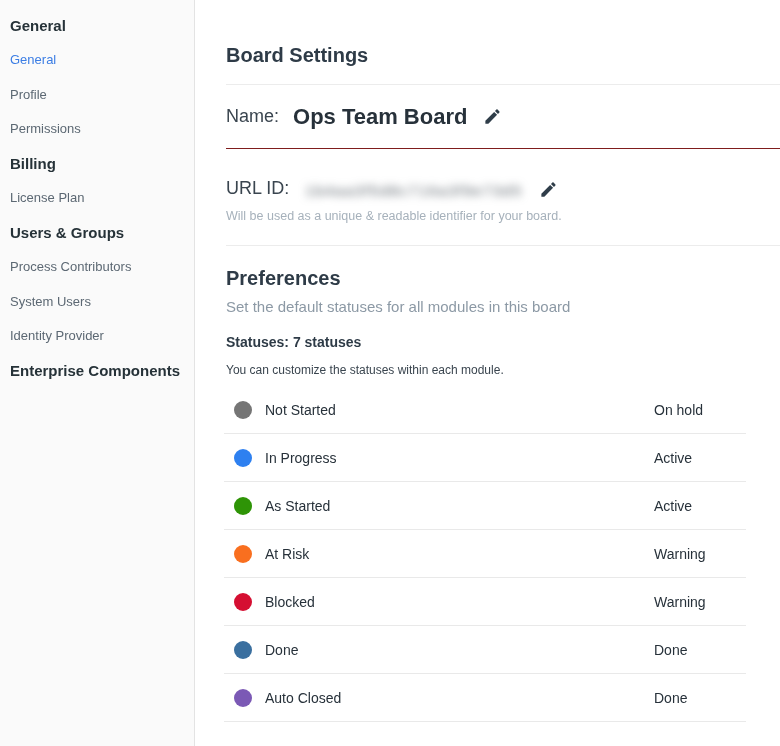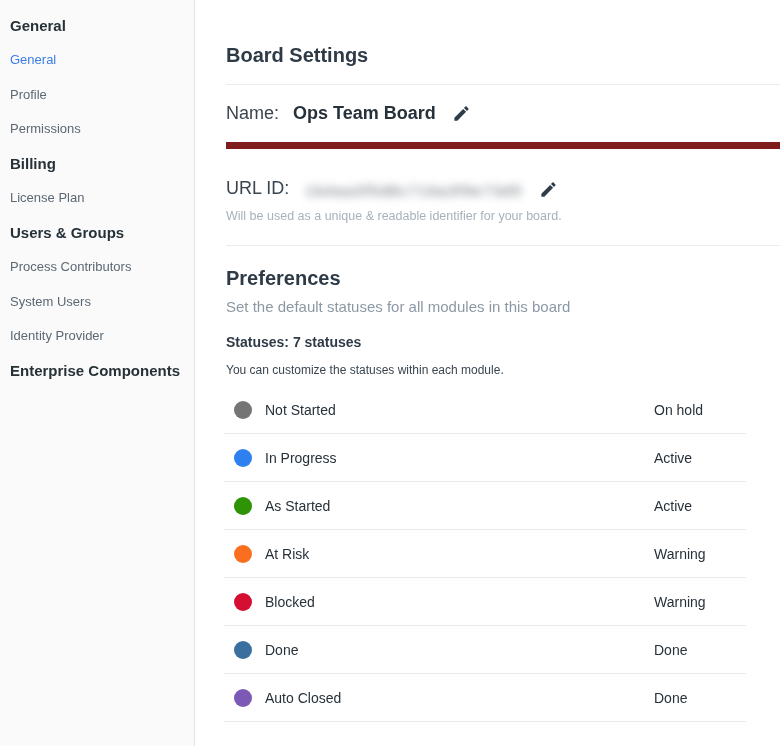--- a/index.html
+++ b/index.html
@@ -14,23 +14,23 @@
   .nav-heading { font-size:15px; font-weight:bold; color:#263238; }
   .nav-item { font-size:13px; color:#5c6873; cursor:pointer; }
   .nav-item.active { color:#3b7de4; }
 
   
   .main { flex:1; padding-left:31px; }
   .page-title { margin-top:44px; font-size:20px; line-height:22px; font-weight:bold; color:#2e3b47; }
   .hr { border-bottom:1px solid #ececec; }
   .hr-title { margin-top:18px; }
 
-  .field-row { height:64px; display:flex; align-items:center; border-bottom:7px solid #7f1d1d; }
+  .field-row { height:64px; display:flex; align-items:center; border-bottom:1px solid #7f1d1d; }
   .field-label { font-size:18px; color:#3a454f; }
-  .field-value { font-size:18px; font-weight:bold; color:#27313a; margin-left:14px; }
+  .field-value { font-size:22px; font-weight:bold; color:#27313a; margin-left:14px; }
   .edit-btn { background:none; border:none; padding:0; margin-left:16px; cursor:pointer;
     display:flex; align-items:center; }
   .edit-btn svg { width:19px; height:19px; fill:#2f3d49; }
 
   .url-section { border-bottom:1px solid #ececec; padding:12px 0 21px 0; }
   .url-row { height:38px; display:flex; align-items:flex-end; }
   .url-redacted { font-size:15px; color:#5a626a; margin-left:16px; letter-spacing:1.5px;
     filter:blur(4px); user-select:none; }
   .helper-text { margin-top:10px; font-size:12.5px; line-height:15px; color:#a6b1bb; }
 

